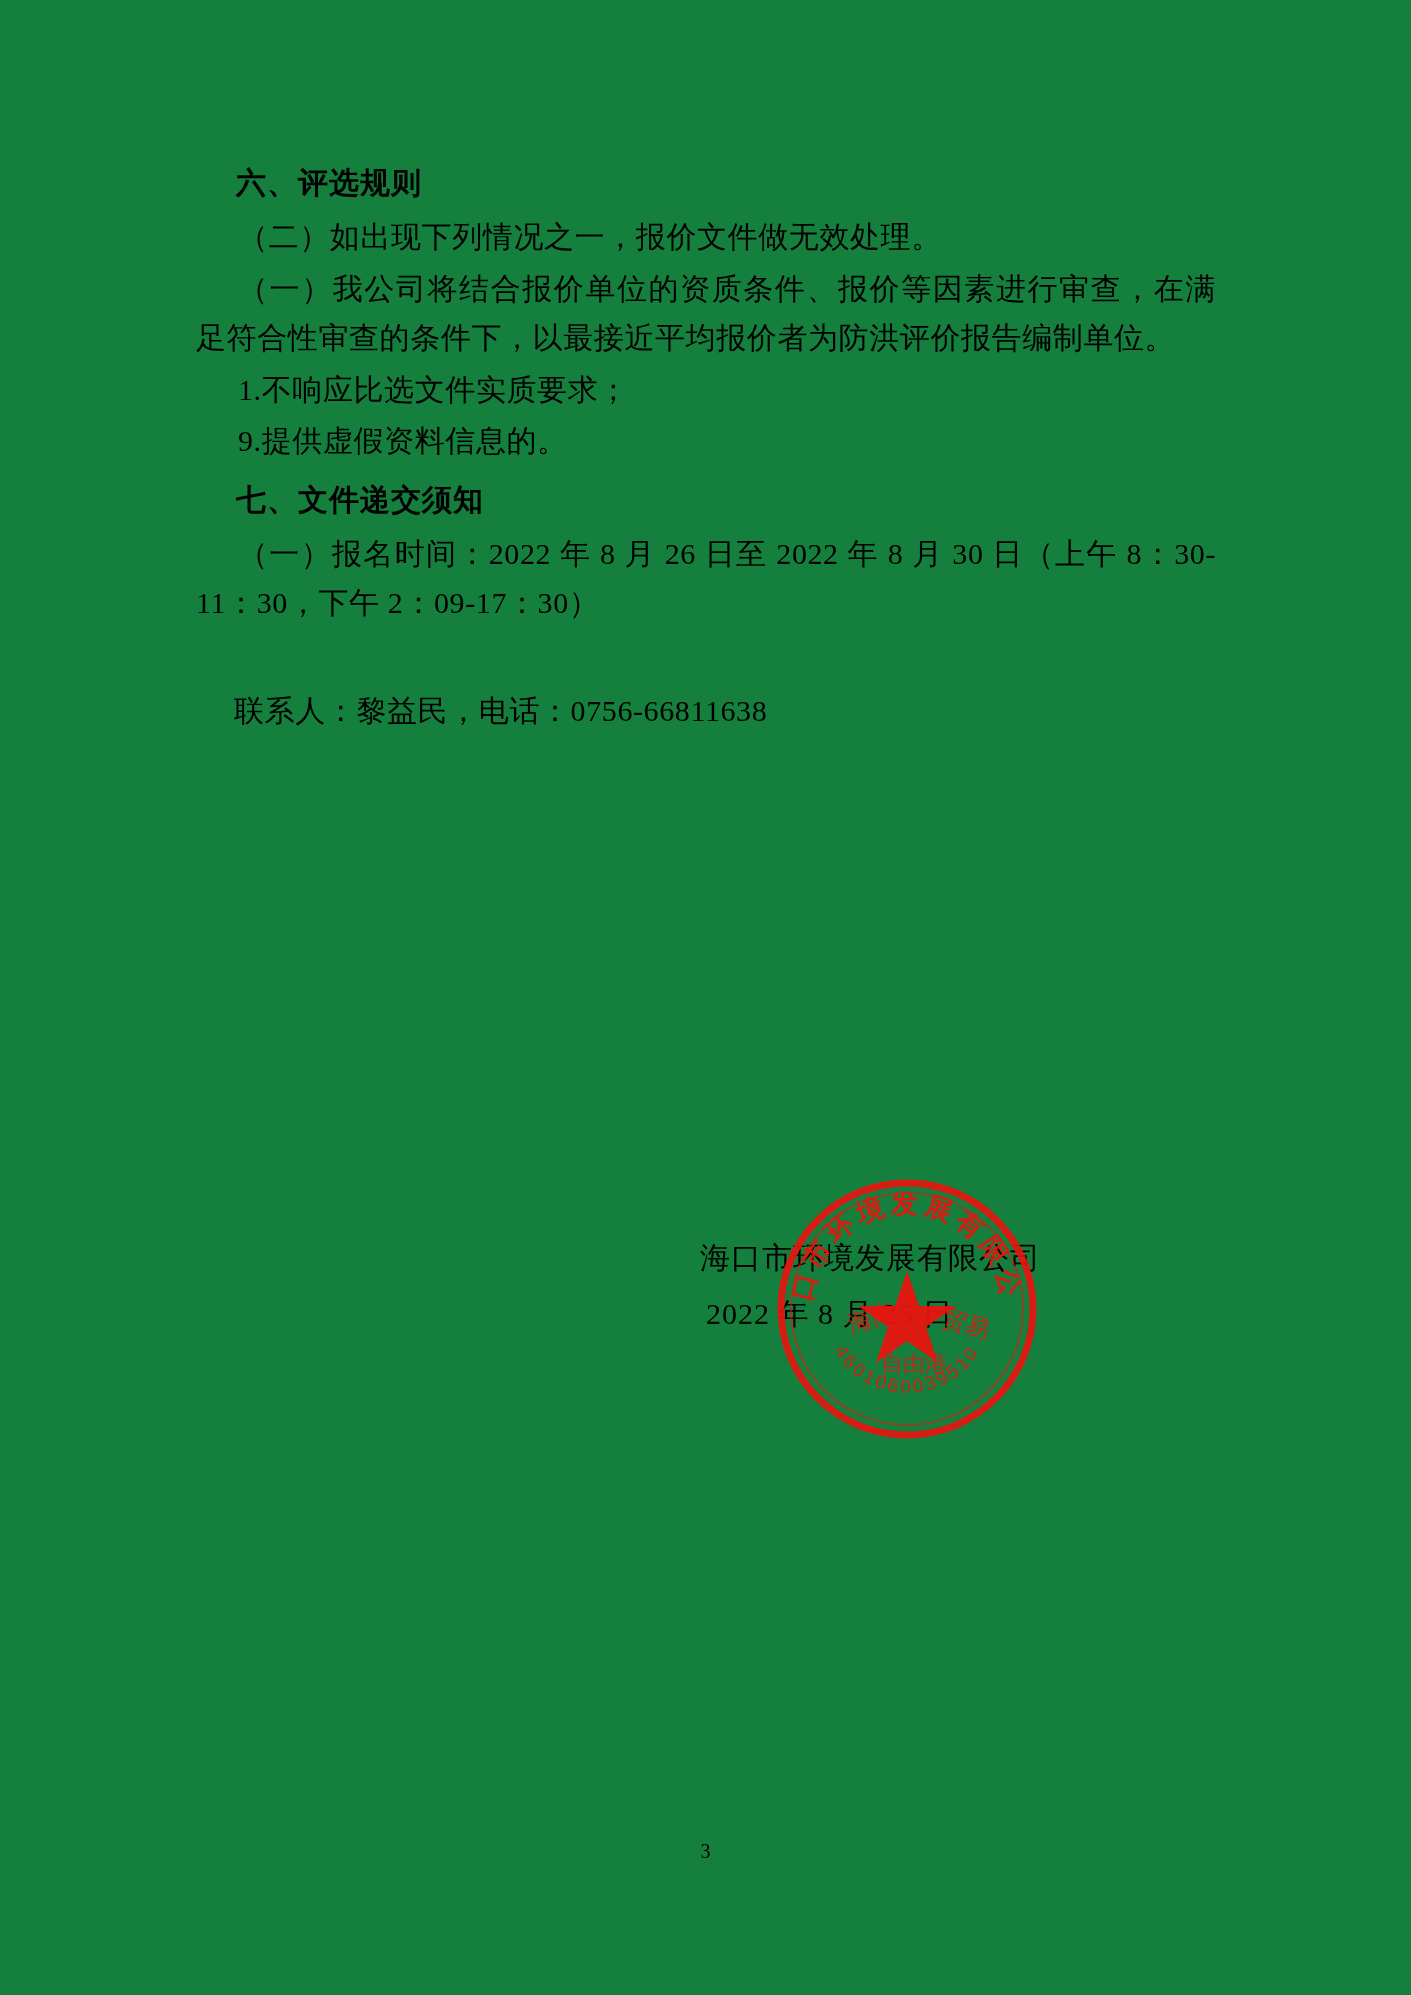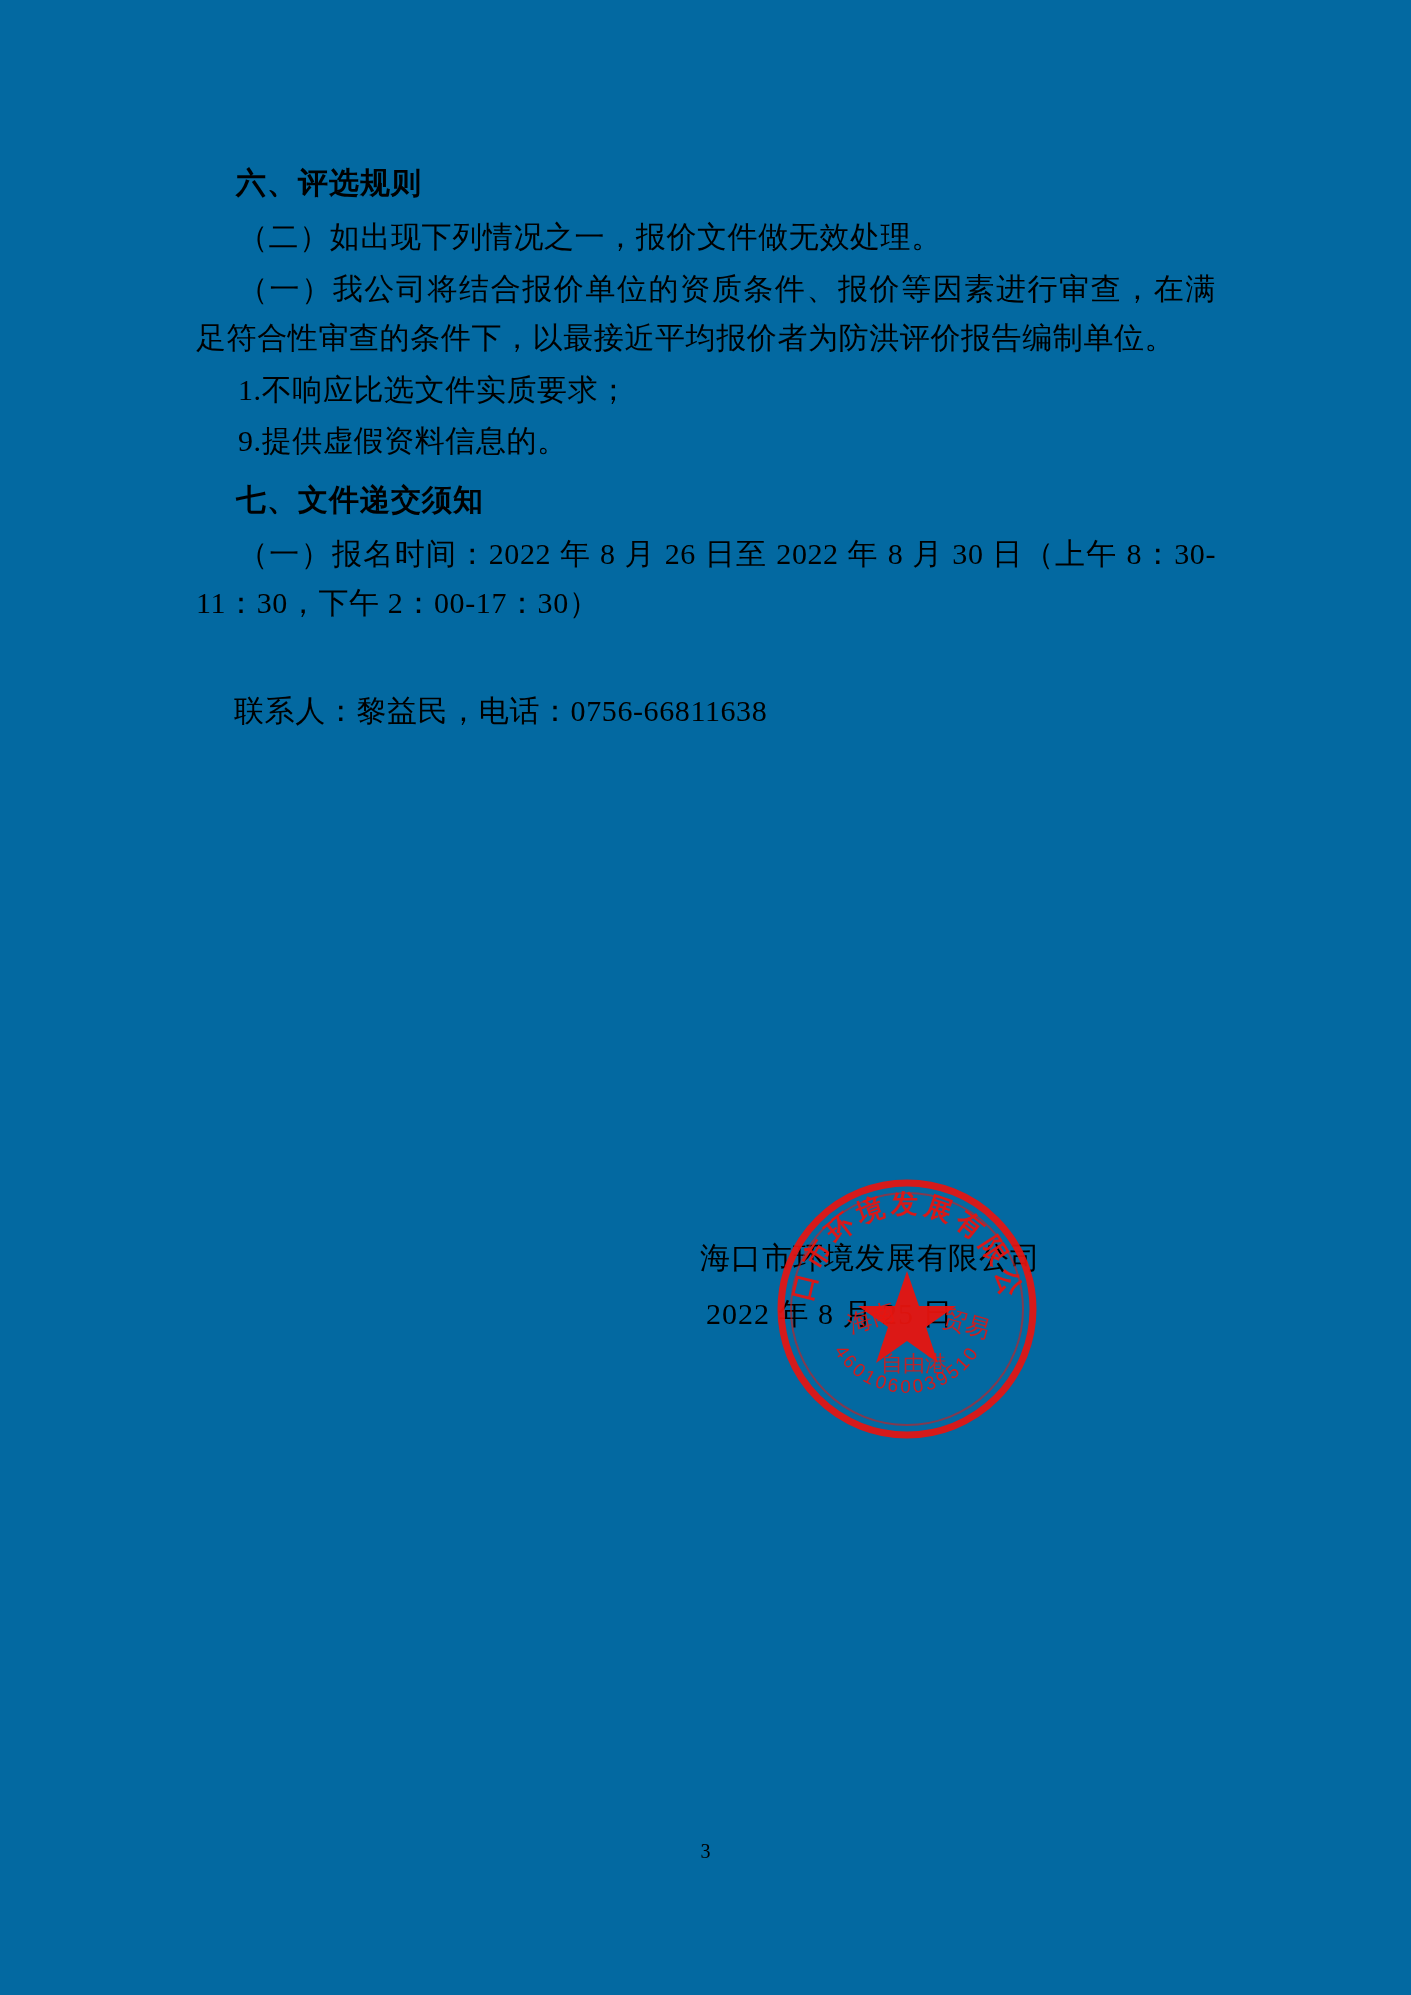--- a/index.html
+++ b/index.html
@@ -4,21 +4,21 @@
 <style>
   html, body {
     margin: 0;
     padding: 0;
     background: #ffffff;
   }
   .page {
     position: relative;
     width: 1411px;
     height: 1995px;
-    background: #0369a1;
+    background: #15803d;
     font-family: "Liberation Serif", serif;
     color: #000000;
     overflow: hidden;
   }
   .content {
     position: absolute;
     left: 196px;
     top: 160px;
     width: 1020px;
   }
@@ -105,21 +105,21 @@
 
     <p class="h-line">六、评选规则</p>
     <p class="p-line">（二）如出现下列情况之一，报价文件做无效处理。</p>
     <p class="p-line">（一）我公司将结合报价单位的资质条件、报价等因素进行审查，在满足符合性审查的条件下，以最接近平均报价者为防洪评价报告编制单位。</p>
     <p class="p-line p-tight">1.不响应比选文件实质要求；</p>
     <p class="p-line p-tight">9.提供虚假资料信息的。</p>
 
     <div class="gap-small"></div>
 
     <p class="h-line">七、文件递交须知</p>
-    <p class="p-line">（一）报名时间：2022 年 8 月 26 日至 2022 年 8 月 30 日（上午 8：30-11：30，下午 2：00-17：30）</p>
+    <p class="p-line">（一）报名时间：2022 年 8 月 26 日至 2022 年 8 月 30 日（上午 8：30-11：30，下午 2：09-17：30）</p>
 
     <div class="gap-large"></div>
 
     <p class="contact-line">联系人：黎益民，电话：0756-66811638</p>
 
   </div>
 
   <div class="sign-block">
     <p class="sign-line">海口市环境发展有限公司</p>
     <p class="sign-line date">2022 年 8 月 25 日</p>

